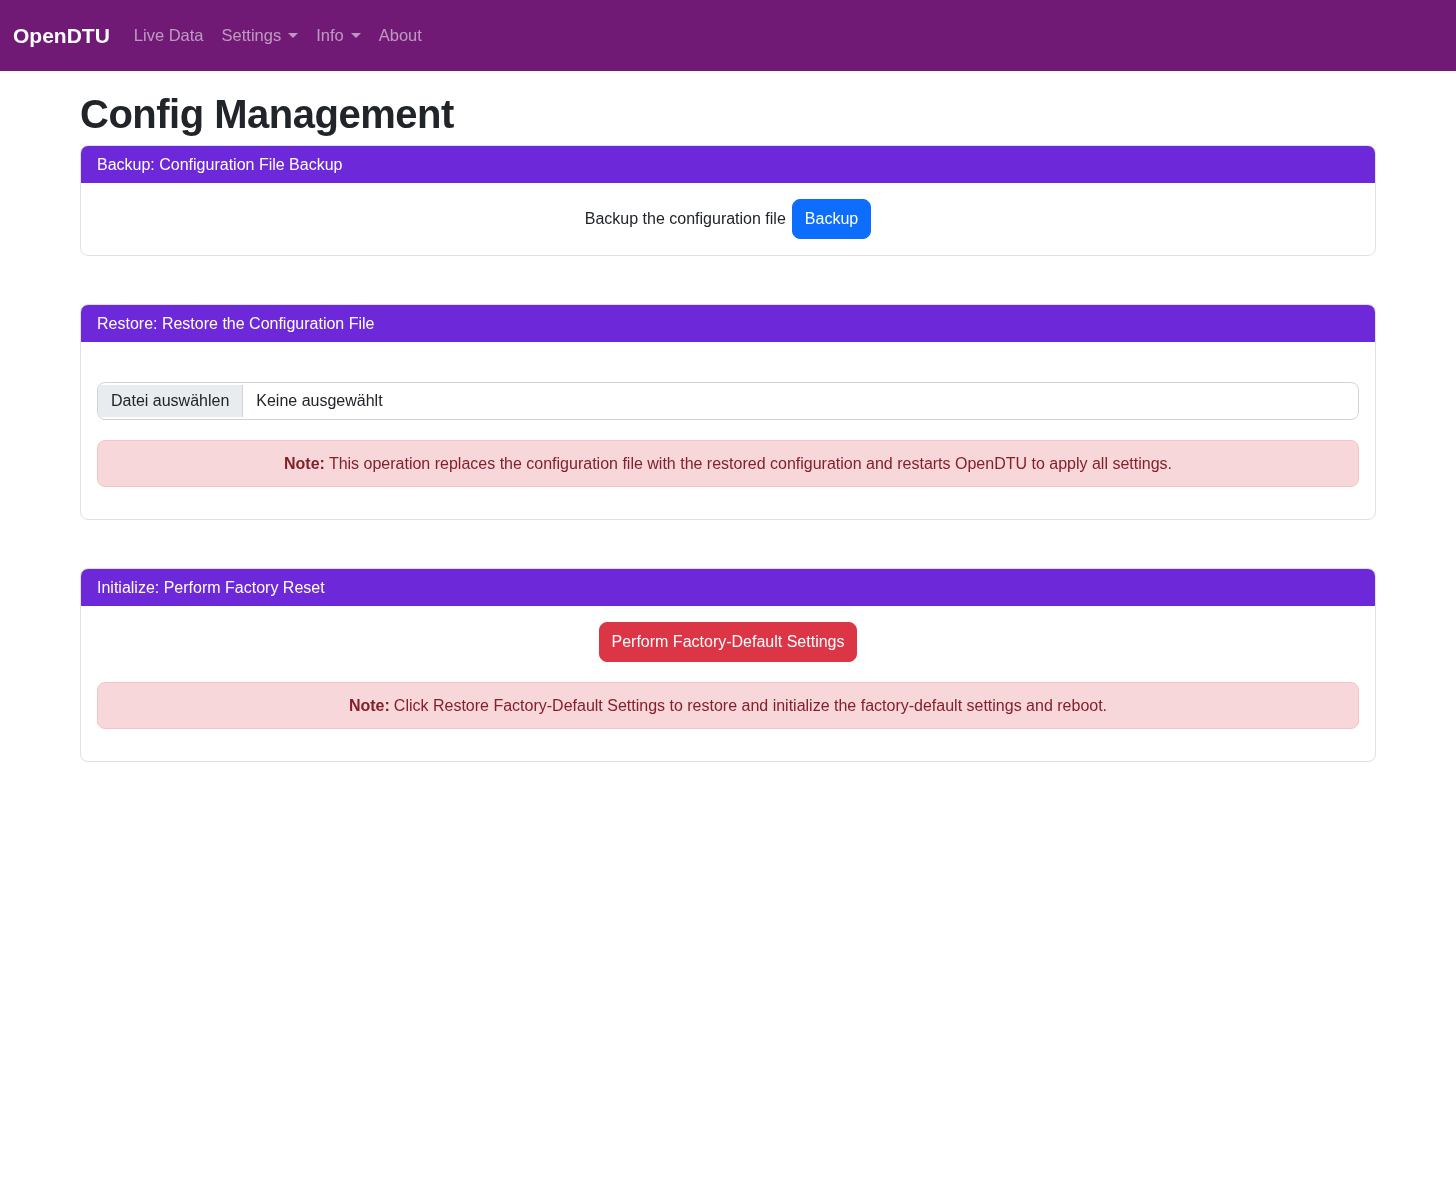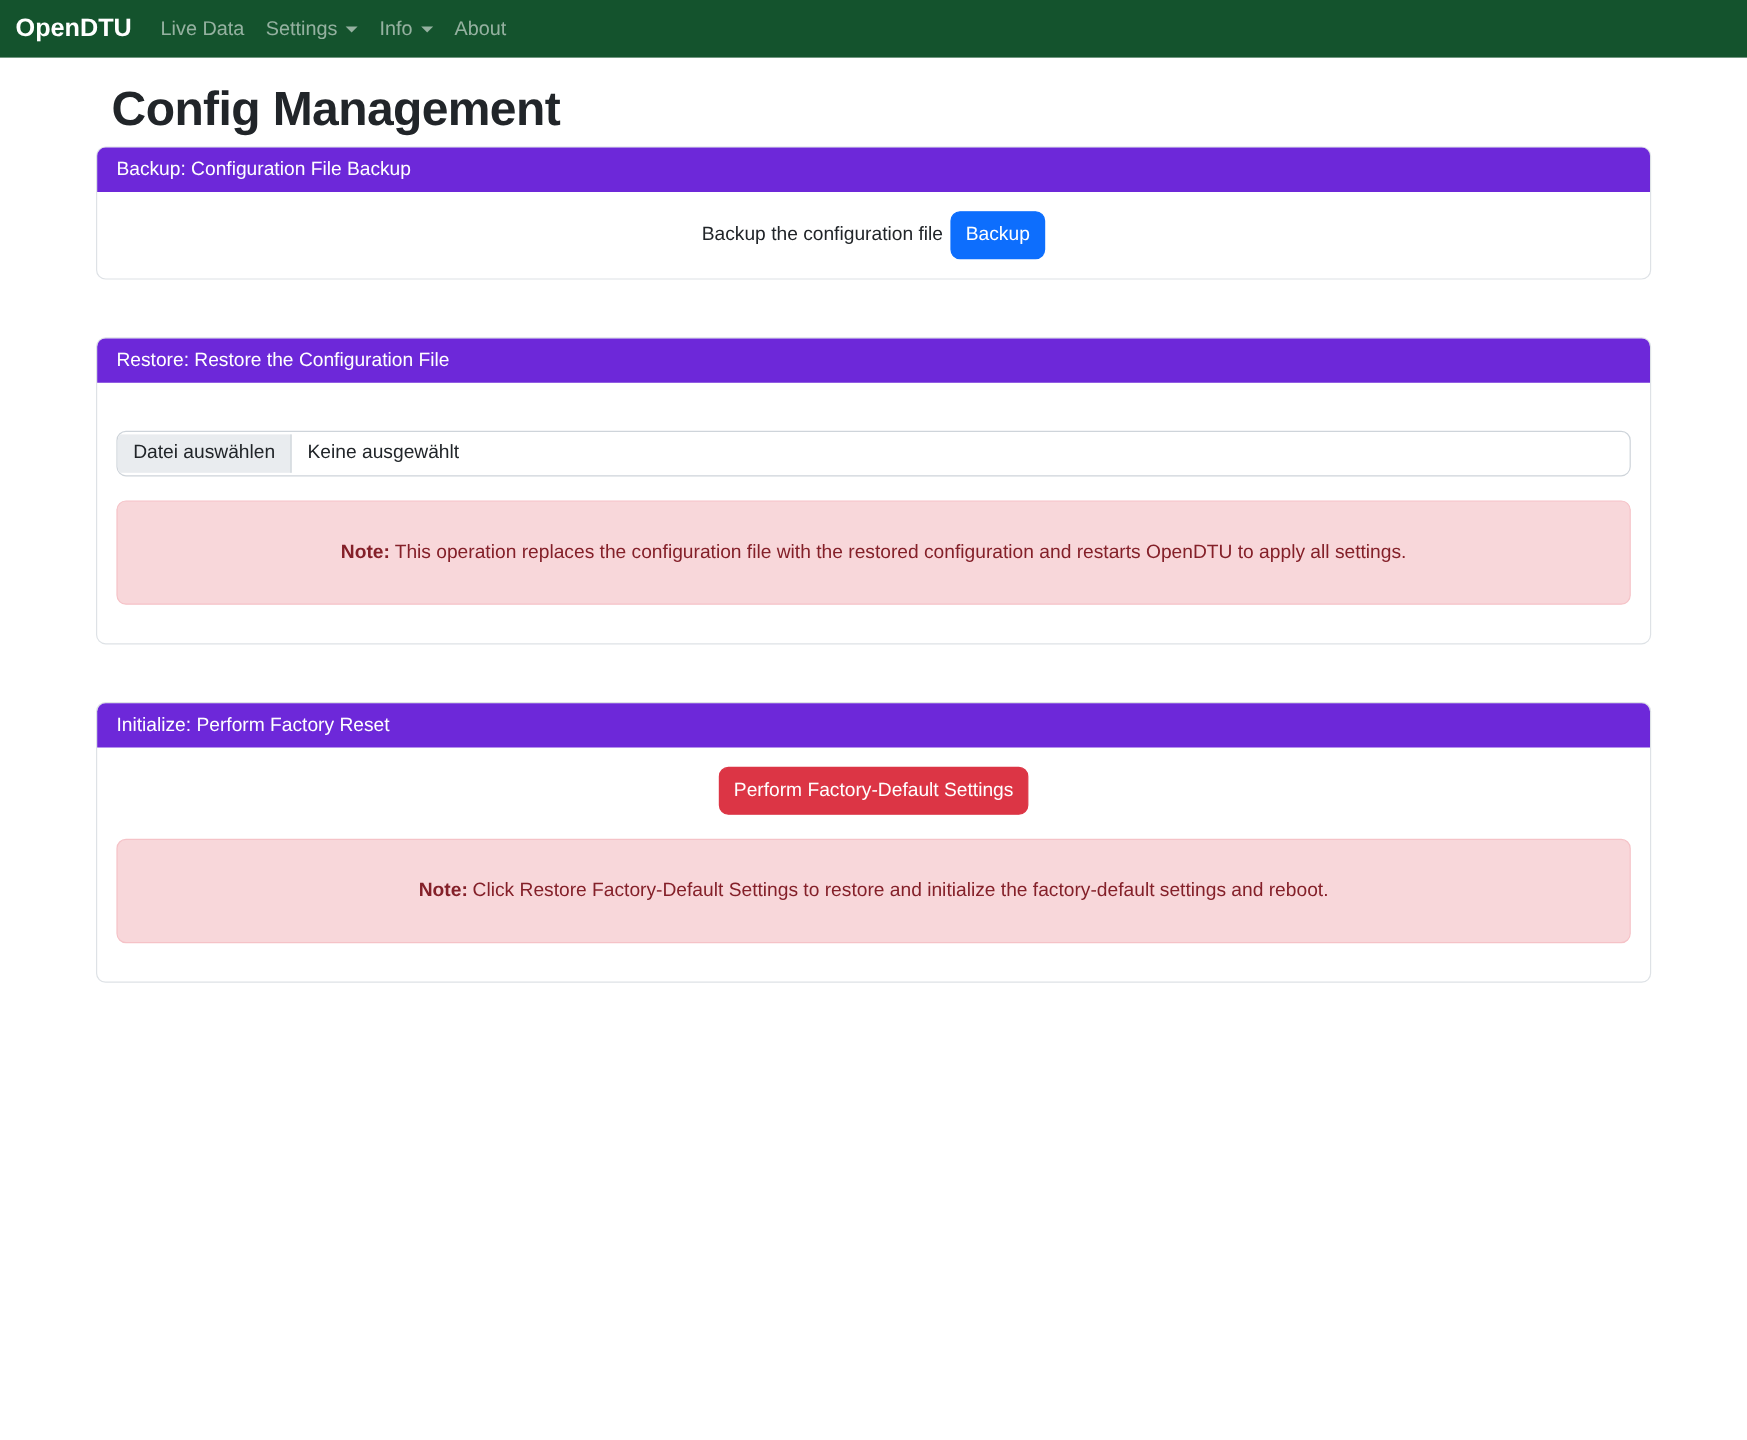--- a/index.html
+++ b/index.html
@@ -6,22 +6,22 @@
   html, body { width: 1456px; height: 1200px; }
   body {
     font-family: "Liberation Sans", sans-serif;
     font-size: 16px;
     color: #212529;
     background: #ffffff;
   }
 
   
   .navbar {
-    height: 48px;
-    background: #14532d;
+    height: 71px;
+    background: #701a75;
     display: flex;
     align-items: center;
     padding: 0 13px;
   }
   .navbar-brand {
     color: #ffffff;
     font-size: 21px;
     font-weight: 700;
     margin-right: 16px;
     text-decoration: none;
@@ -55,21 +55,21 @@
   
   .container {
     max-width: 1320px;
     margin: 0 auto;
     padding: 0 12px;
   }
   h1.page-title {
     font-size: 40px;
     font-weight: 600;
     letter-spacing: -0.5px;
-    margin: 21px 0 8px 13px;
+    margin: 21px 0 8px 0;
     color: #212529;
   }
 
   
   .card {
     border: 1px solid #dee2e6;
     border-radius: 8px;
     background: #fff;
   }
   .card + .card { margin-top: 48px; }
@@ -129,21 +129,21 @@
   }
   .file-input-status {
     padding: 7px 13px;
     color: #212529;
     white-space: nowrap;
   }
 
   
   .alert {
     margin: 20px 0 16px 0;
-    padding: 32px;
+    padding: 12px;
     background: #f8d7da;
     border: 1px solid #f5c2c7;
     border-radius: 8px;
     color: #842029;
     text-align: center;
     line-height: 21px;
   }
   .alert strong { margin-right: 4px; }
 
   

